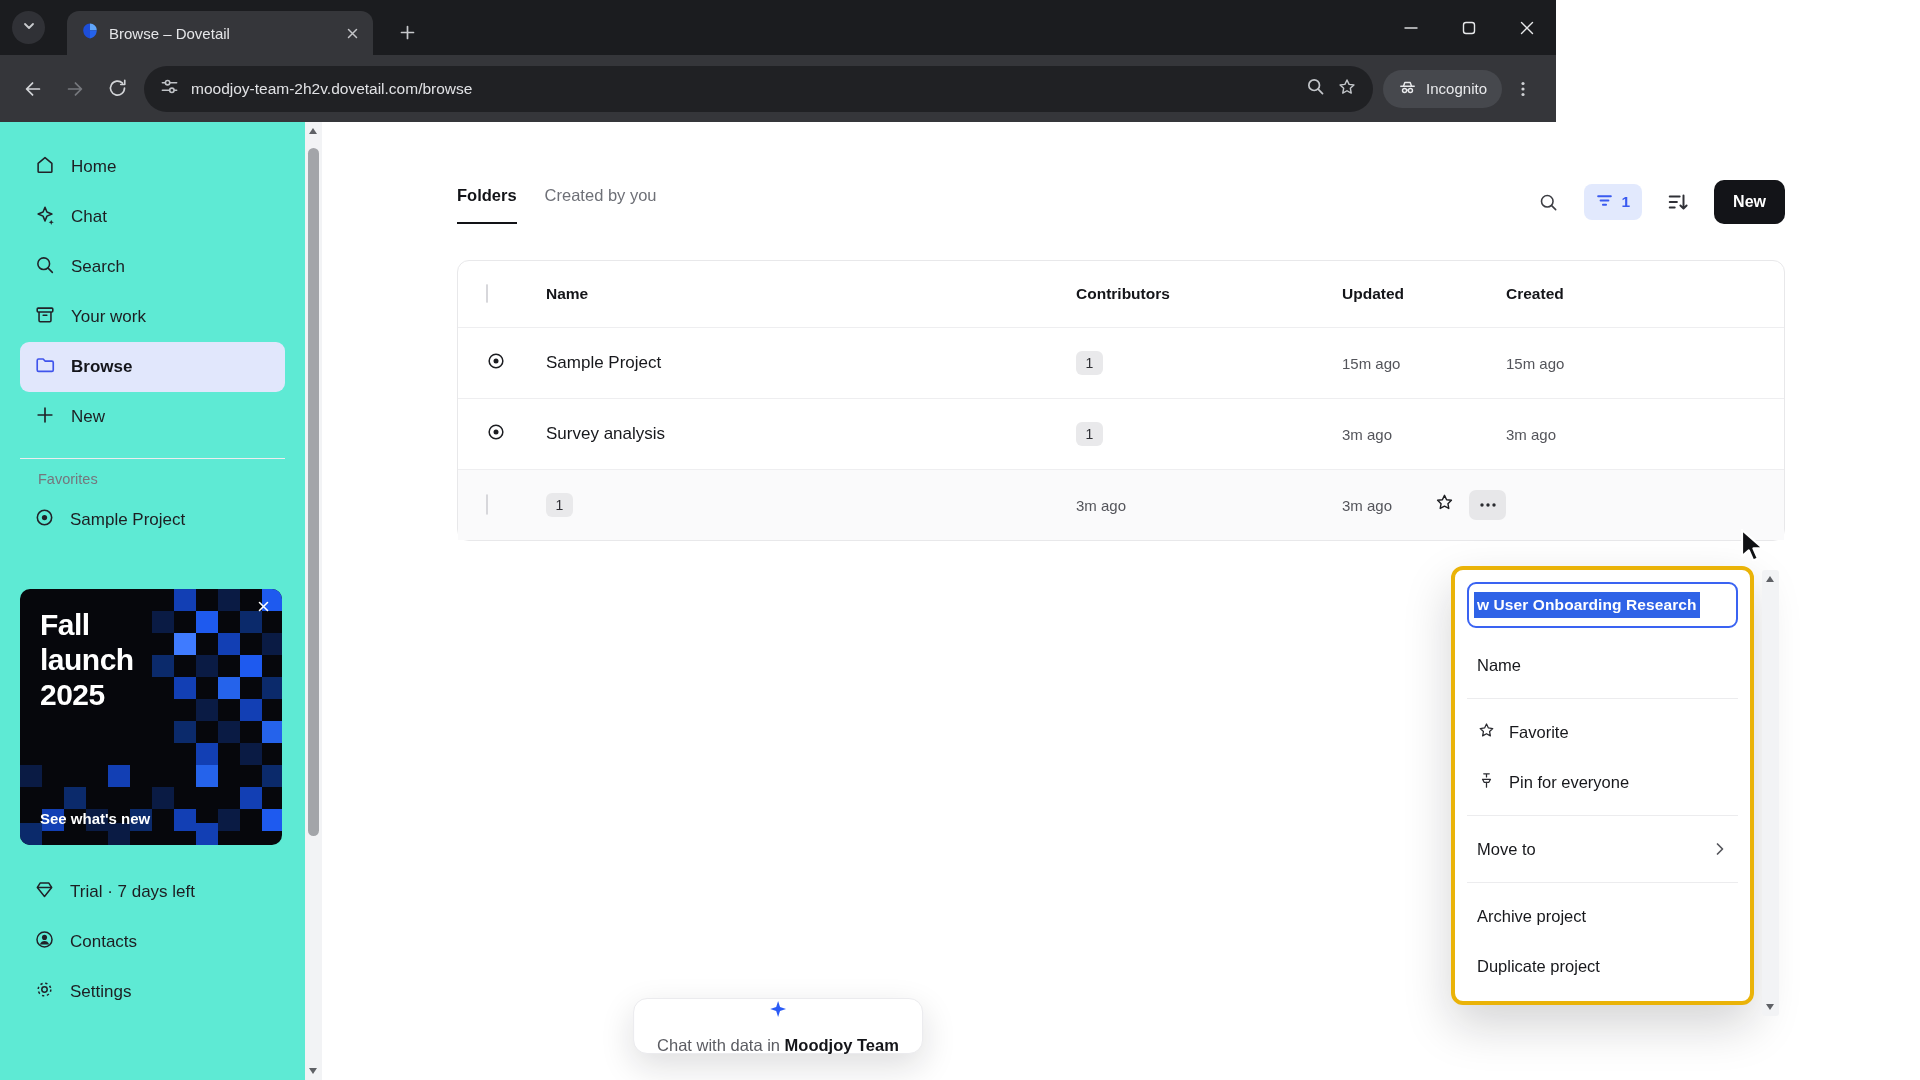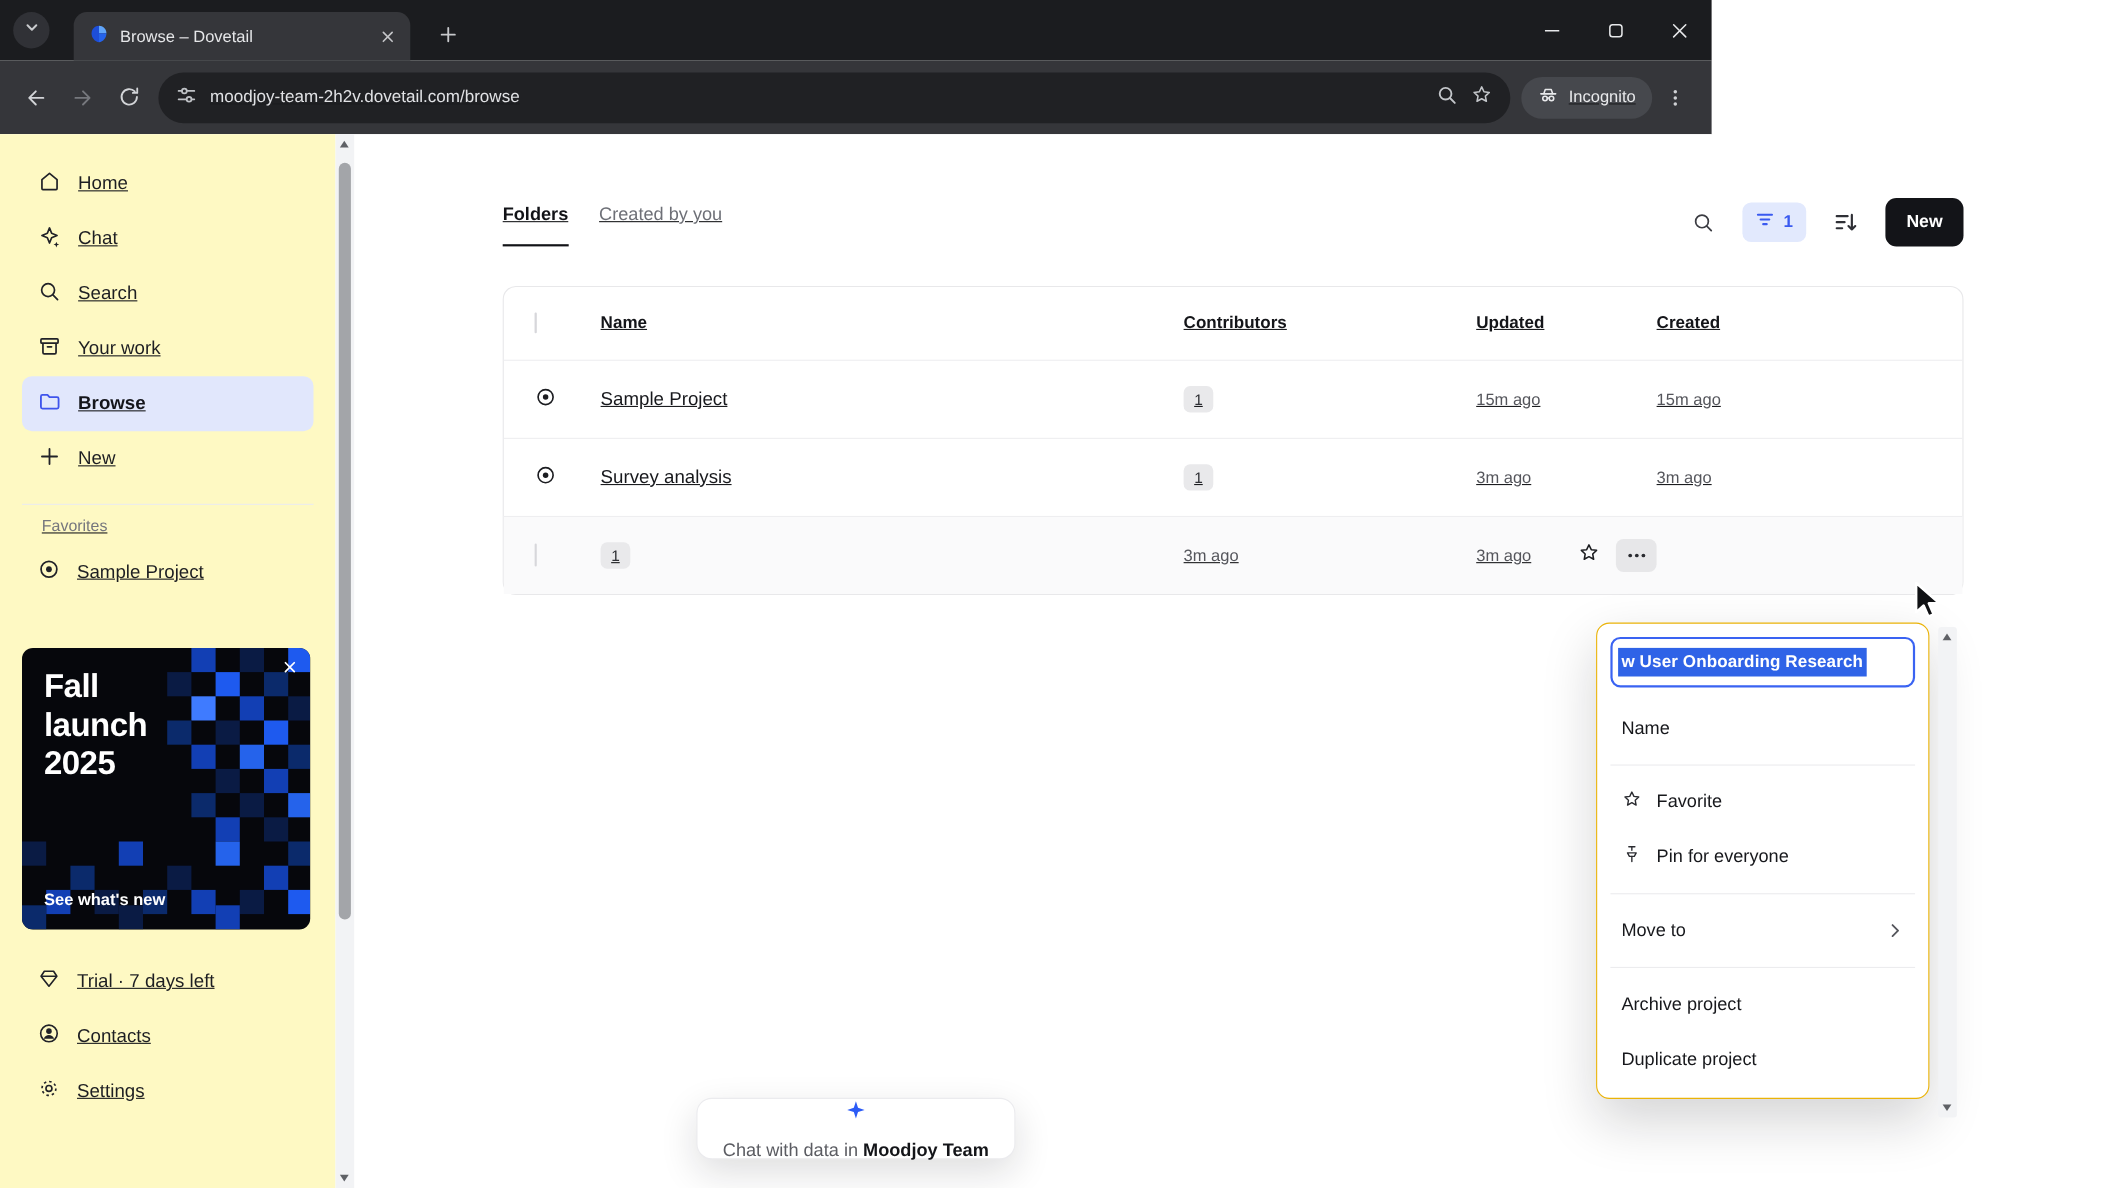--- a/index.html
+++ b/index.html
@@ -1,17 +1,17 @@
 <!DOCTYPE html>
 <html><head>
 <meta charset="utf-8">
 <style>
   * { margin:0; padding:0; box-sizing:border-box; }
   html,body { width:1920px; height:1080px; overflow:hidden; background:#fff; }
-  .screen { position:relative; width:1556px; height:1080px; font-family:"Liberation Sans",sans-serif; color:#1b1c1f;text-decoration:underline; }
+  .screen { position:relative; width:1556px; height:1080px; font-family:"Liberation Sans",sans-serif; color:#1b1c1f; }
 
   
   .tabstrip { height:55px; background:#1b1c1f; position:relative; }
   .tab-search-btn { position:absolute; left:12px; top:11px; width:33px; height:33px; border-radius:50%; background:#303136; display:flex; align-items:center; justify-content:center; }
   .tab { position:absolute; left:67px; top:11px; width:306px; height:44px; background:#35363a; border-radius:12px 12px 0 0; display:flex; align-items:center; gap:10px; padding:0 14px; }
   .tab-title { flex:1; color:#e5e6e8; font-size:15px; white-space:nowrap; overflow:hidden; }
   .tab-close { color:#c4c5c8; display:flex; }
   .newtab-btn { position:absolute; left:390px; top:17px; width:34px; height:34px; border-radius:50%; display:flex; align-items:center; justify-content:center; }
   .win-controls { position:absolute; right:0; top:0; height:55px; display:flex; }
   .win-btn { width:58px; height:55px; display:flex; align-items:center; justify-content:center; }
@@ -19,21 +19,21 @@
   .toolbar { height:67px; background:#35363a; display:flex; align-items:center; padding:0 12px; }
   .nav-btn { width:42px; height:42px; border-radius:50%; display:flex; align-items:center; justify-content:center; flex-shrink:0; }
   .omnibox { flex:1; height:46px; background:#202124; border-radius:23px; display:flex; align-items:center; gap:12px; padding:0 16px; margin:0 10px 0 6px; }
   .url { flex:1; color:#e1e2e5; font-size:15.5px; white-space:nowrap; overflow:hidden; }
   .incognito-chip { height:38px; border-radius:19px; background:#46484d; display:flex; align-items:center; gap:9px; padding:0 15px; color:#e9eaec; font-size:15px; flex-shrink:0; }
   .kebab-btn { width:42px; height:42px; border-radius:50%; display:flex; align-items:center; justify-content:center; flex-shrink:0; }
 
   
   .app { display:flex; height:958px; background:#fff; position:relative; }
 
-  .sidebar { width:305px; flex-shrink:0; padding-top:20px; position:relative; background:#fef9c3; }
+  .sidebar { width:305px; flex-shrink:0; padding-top:20px; position:relative; background:#5eead4; }
   .side-item { height:50px; margin:0 20px; padding:0 14px; border-radius:9px; display:flex; align-items:center; gap:15px; font-size:17px; color:#1d1e22; }
   .side-item.active { background:#e1e7fc; }
   .side-item.active .lbl { color:#14151b; font-weight:600; }
   .side-divider { height:1px; background:#ececee; margin:16px 20px 12px; }
   .fav-label { margin:10px 0 8px 38px; font-size:14.5px; color:#75767d; }
   .promo { position:relative; width:262px; height:256px; margin:44px 20px 0; background:#06070c; border-radius:10px; overflow:hidden; }
   .promo svg.px { position:absolute; inset:0; }
   .promo-title { position:absolute; left:20px; top:18px; color:#fff; font-size:30px; font-weight:700; line-height:1.17; letter-spacing:-0.5px; z-index:2; }
   .promo-cta { position:absolute; left:20px; bottom:18px; color:#fff; font-size:15px; font-weight:700; z-index:2; }
   .promo-close { position:absolute; right:12px; top:11px; z-index:3; display:flex; }
@@ -69,21 +69,21 @@
   .checkbox { width:20px; height:20px; border:1.5px solid #d7d7db; border-radius:6px; background:#fff; }
   .checkbox.header { background:#f8f8f9; }
   .row-actions { display:flex; justify-content:flex-end; align-items:center; gap:14px; }
   .more-btn { width:37px; height:30px; background:#e7e7e9; border-radius:7px; display:flex; align-items:center; justify-content:center; }
 
   
   .chat-pill { position:absolute; left:50%; bottom:26px; transform:translateX(-50%); height:56px; background:#fff; border:1px solid #ebebee; border-radius:14px; box-shadow:0 12px 34px rgba(20,21,26,0.14); display:flex; align-items:center; gap:13px; padding:0 23px; font-size:16.5px; color:#5b5c62; white-space:nowrap; z-index:10;flex-direction:column; }
   .chat-strong { color:#141519; font-weight:700; }
 
   
-  .ctx { position:absolute; left:1451px; top:566px; width:303px; background:#fff; border:1px solid #eab308; border-radius:12px; box-shadow:0 20px 48px rgba(16,17,22,0.18); padding:12px 12px 10px; z-index:30; }
+  .ctx { position:absolute; left:1451px; top:566px; width:303px; background:#fff; border:4px solid #eab308; border-radius:12px; box-shadow:0 20px 48px rgba(16,17,22,0.18); padding:12px 12px 10px; z-index:30; }
   .rename { height:46px; border:2px solid #3a63f2; border-radius:9px; background:#fff; display:flex; align-items:center; padding:0 5px; margin-bottom:12px; overflow:hidden; white-space:nowrap; }
   .rename .sel { background:#2f63e7; color:#fff; font-size:15.5px; font-weight:700; padding:4px 3px; letter-spacing:0.1px; }
   .ctx-item { height:50px; display:flex; align-items:center; gap:13px; padding:0 10px; border-radius:8px; font-size:16.5px; color:#17181c; }
   .ctx-div { height:1px; background:#ececee; margin:8px 0; }
   .chev-right { margin-left:auto; display:flex; }
 
   .ctx-sb { position:absolute; left:1762px; top:570px; width:17px; height:446px; background:#f2f3f5; border-radius:3px; z-index:31; }
 
   .cursor { position:absolute; left:1740px; top:528px; z-index:50; }
 </style>

